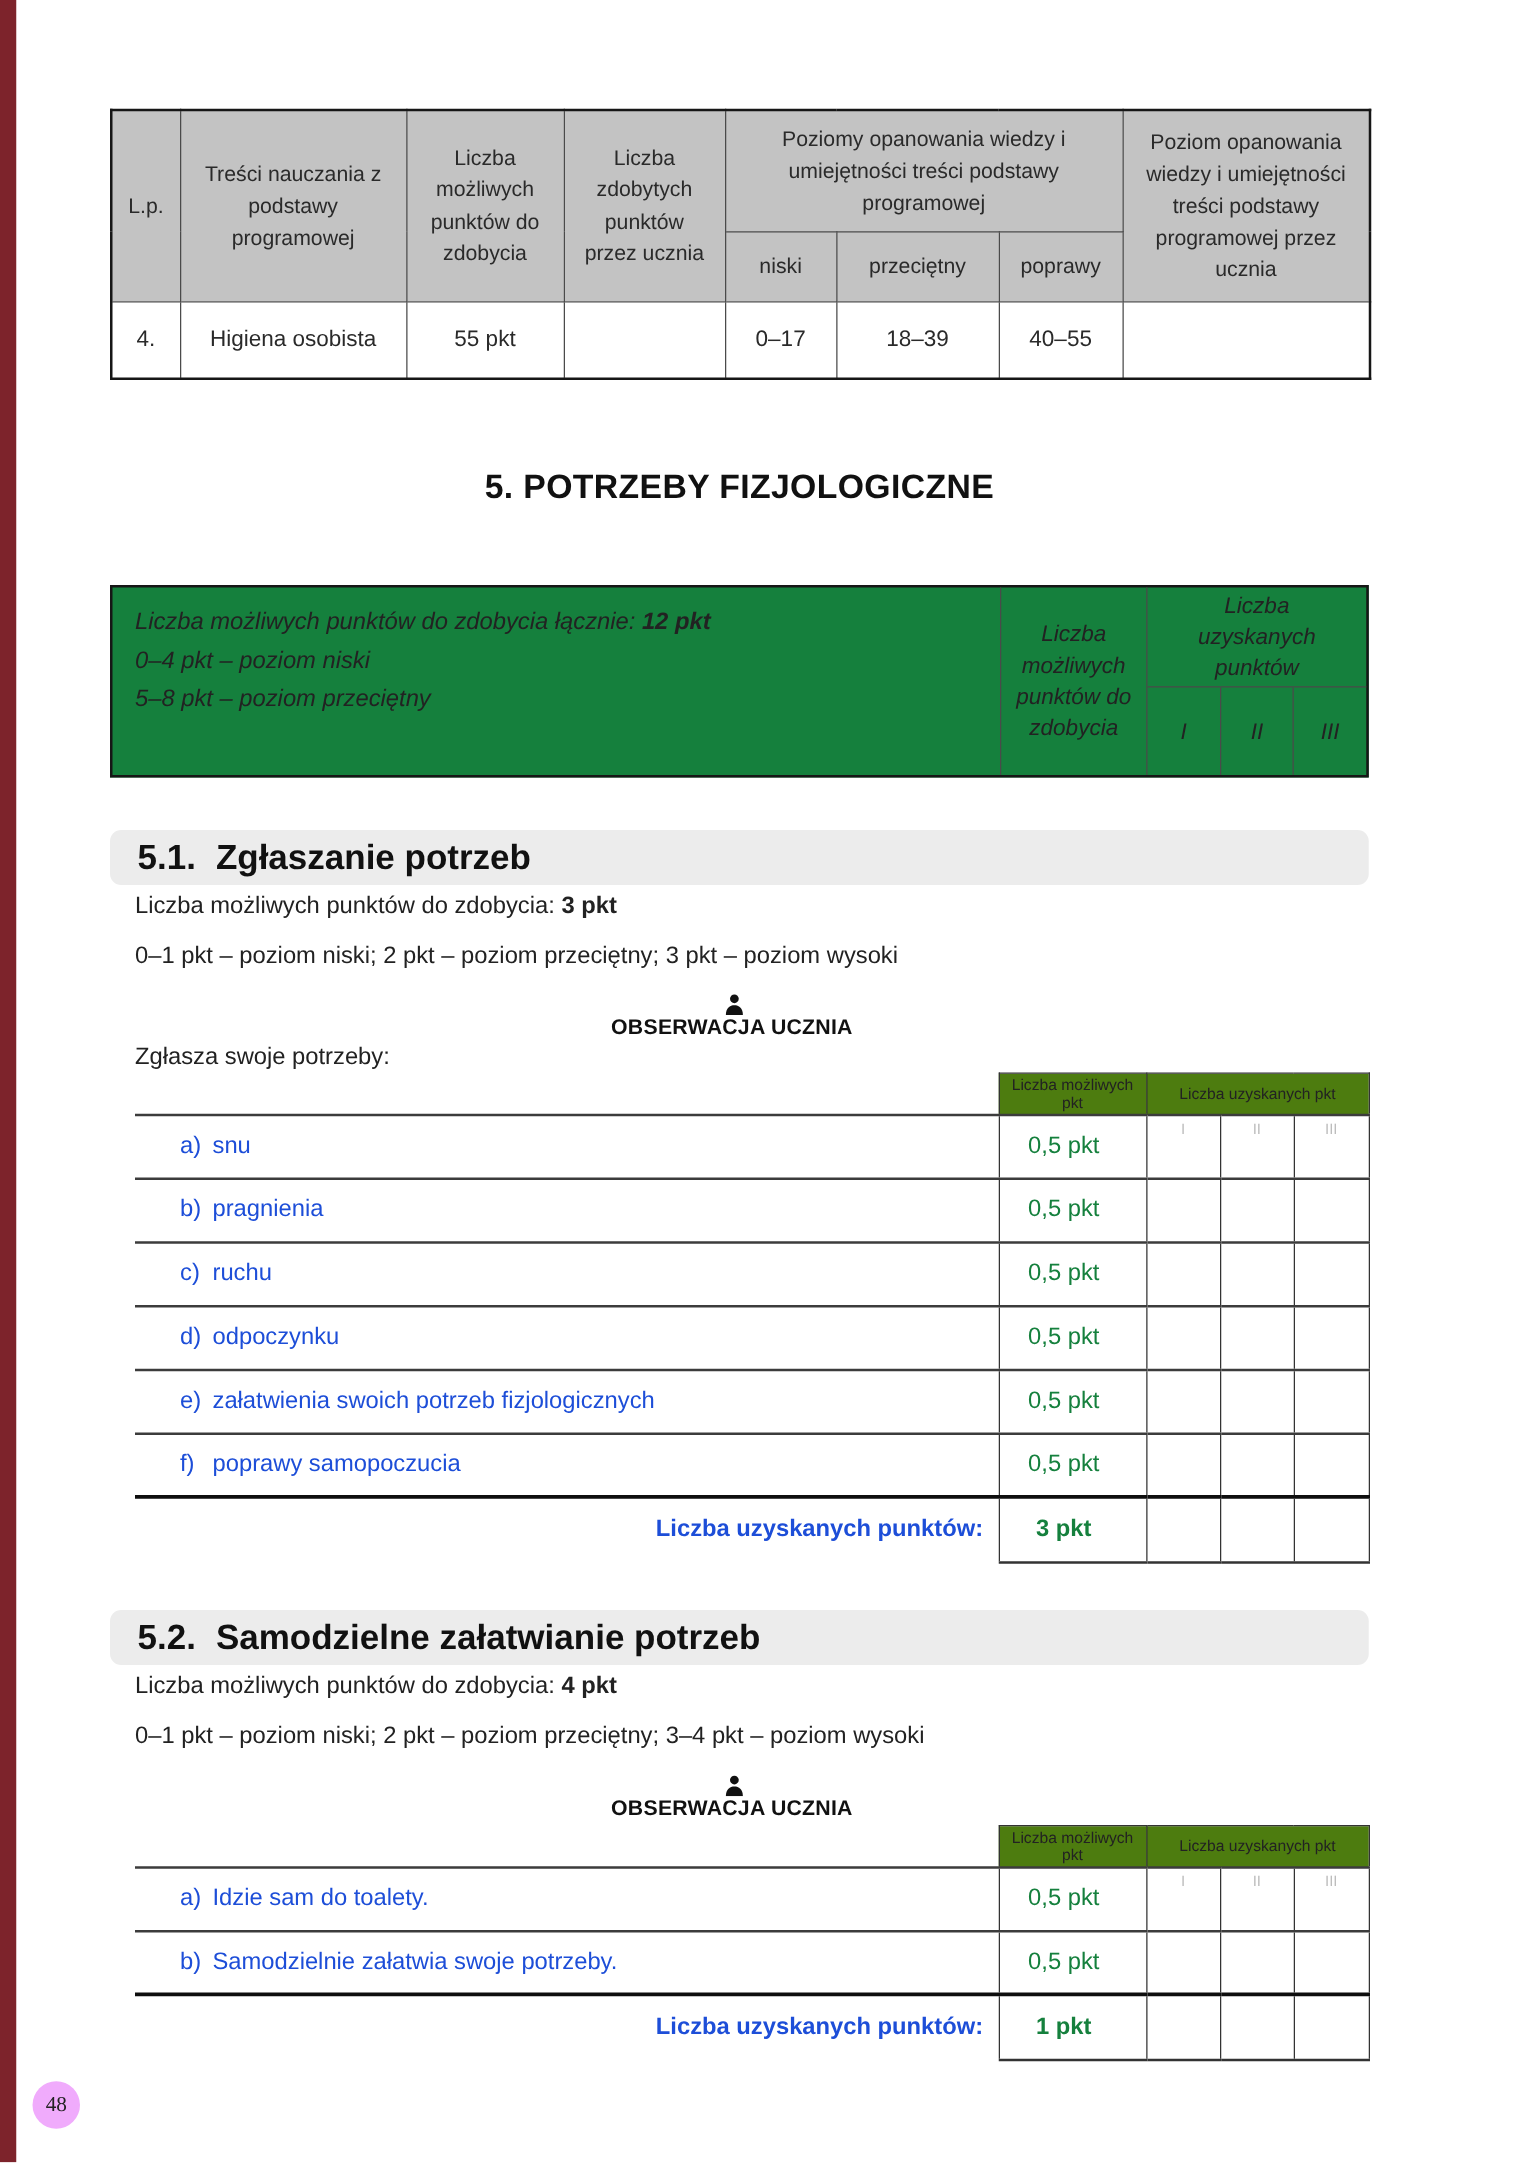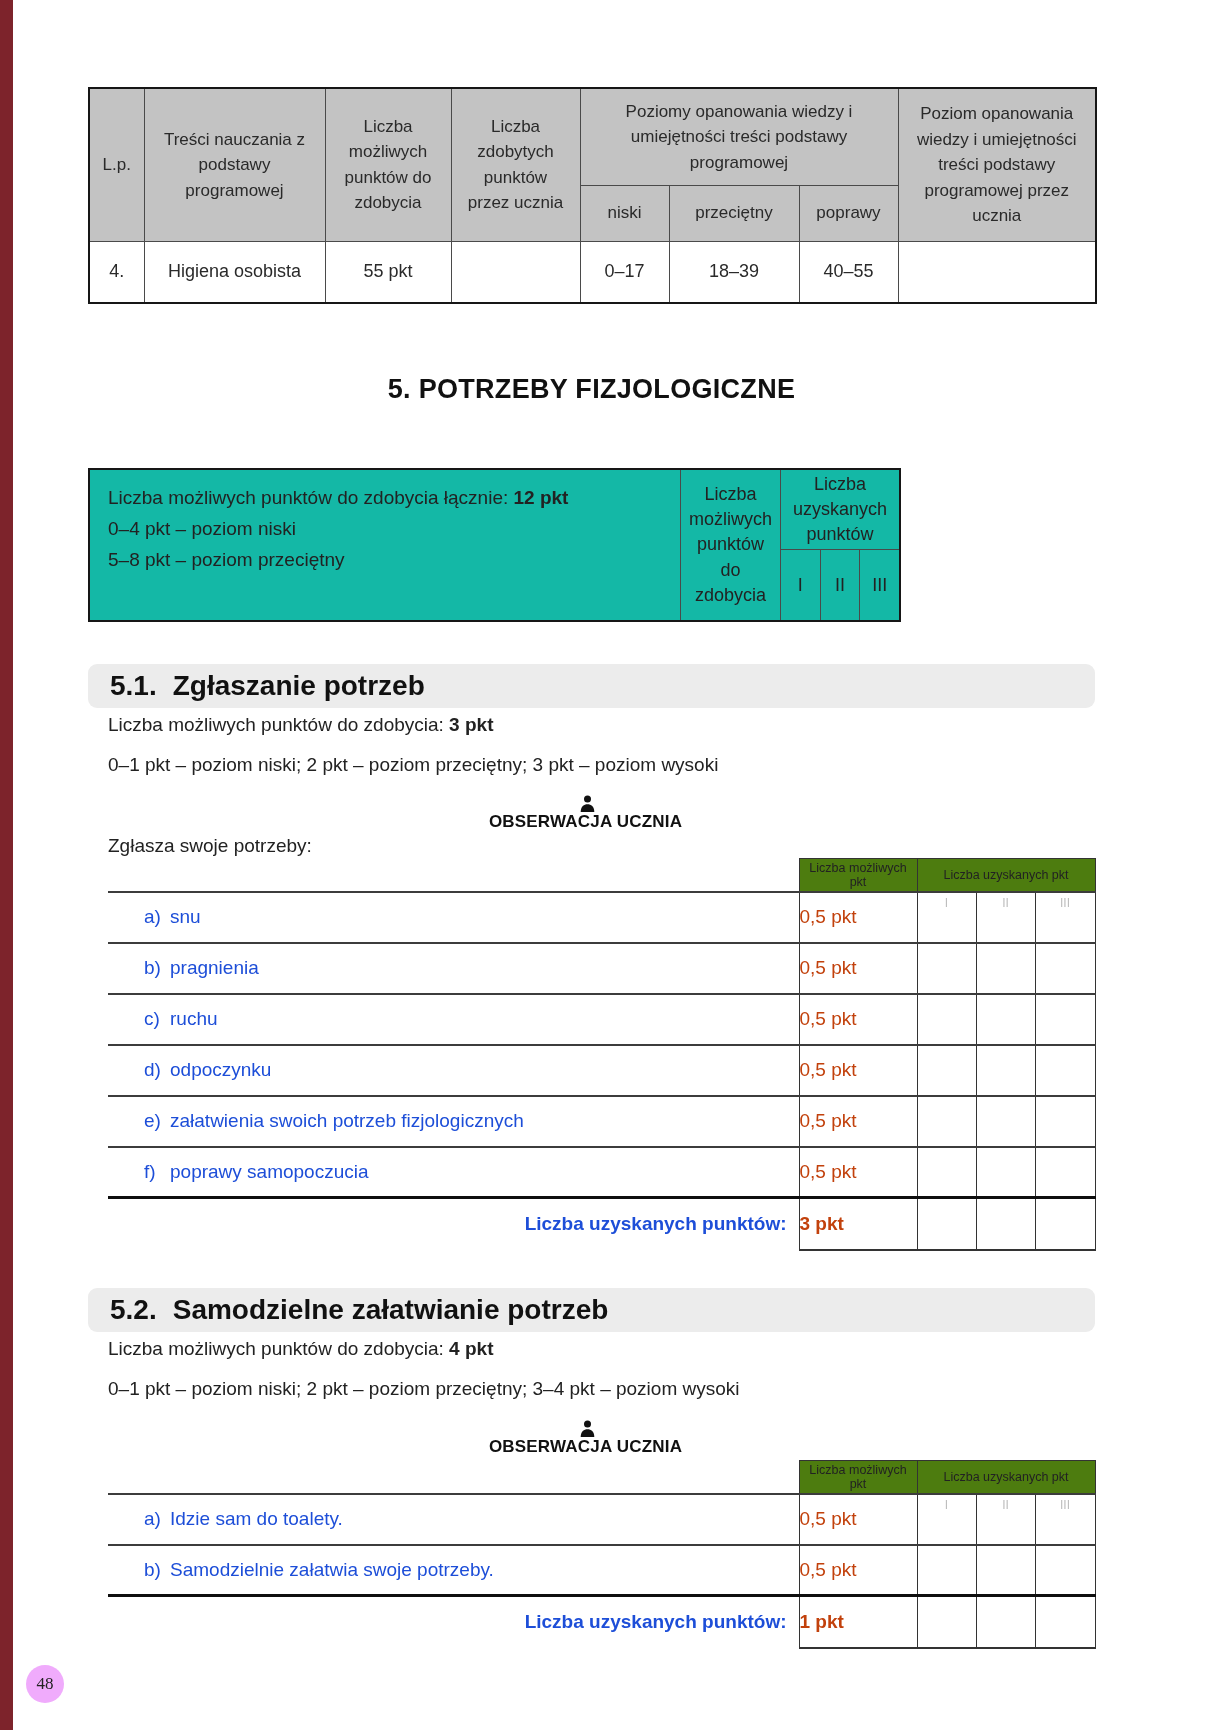--- a/index.html
+++ b/index.html
@@ -27,22 +27,22 @@
   table.toptable tr.dr td { font-size:18px; background:#fff; }
 
   
   .sec-title {
     position:absolute; left:88px; top:374px; width:1007px; text-align:center;
     font-size:27px; font-weight:700; letter-spacing:0.3px; color:#111;
   }
 
   
   .sumbox {
-    position:absolute; left:88px; top:468px; width:813px; height:154px;
-    background:#14b8a6; border:2px solid #161616; display:flex;
+    position:absolute; left:88px; top:468px; width:1007px; height:154px;
+    background:#15803d; border:2px solid #161616; display:flex;font-style:italic;
   }
   .sb-main { width:711px; border-right:1px solid #4a4a4a; padding:13px 10px 0 18px;
     font-size:19px; line-height:1.62; color:#222; }
   .sb-col  { width:117px; border-right:1px solid #4a4a4a; display:flex; align-items:center;
     justify-content:center; text-align:center; font-size:18px; line-height:1.4; padding:0 8px; color:#222; }
   .sb-right { flex:1; display:flex; flex-direction:column; }
   .sb-right-top { height:80px; border-bottom:1px solid #4a4a4a; display:flex; align-items:center;
     justify-content:center; text-align:center; font-size:18px; line-height:1.4; padding:0 12px; color:#222; }
   .sb-right-cells { flex:1; display:flex; }
   .sb-cell { flex:1; border-right:1px solid #4a4a4a; display:flex; align-items:center;
@@ -72,21 +72,21 @@
   table.st tr.sth { height:33px; }
   table.st tr.sth td.hcell {
     border:1px solid #333; font-size:12.5px; text-align:center; color:#222; background:#4d7c0f;
   }
   table.st tr.sth td.spacer { border:none; }
   table.st tr.r { height:51px; }
   table.st tr.r td { border-top:2px solid #3c3c3c; }
   table.st td.desc { font-size:19px; color:#1d4ed8; padding-left:36px; }
   table.st td.desc .lt { display:inline-block; min-width:26px; }
   table.st td.pts { border-left:1px solid #333; border-right:1px solid #333;
-    text-align:left; padding-right:14px; font-size:19px; color:#c2410c;margin-top:20px; }
+    text-align:center; padding-right:14px; font-size:19px; color:#15803d;margin-top:20px; }
   table.st td.sc { border-right:1px solid #333; vertical-align:top; text-align:center; }
   table.st td.sc .roman { display:block; color:#bdbdbd; font-size:12px; margin-top:3px; }
   table.st tr.total { height:52px; }
   table.st tr.total td { border-top:3px solid #0e0e0e; }
   table.st tr.total td.desc { text-align:right; padding-right:12px; font-weight:700; font-size:19px; }
   table.st tr.total td.pts { font-weight:700; border-bottom:2px solid #333; }
   table.st tr.total td.sc { border-bottom:2px solid #333; }
 
   
   .pagenum {

